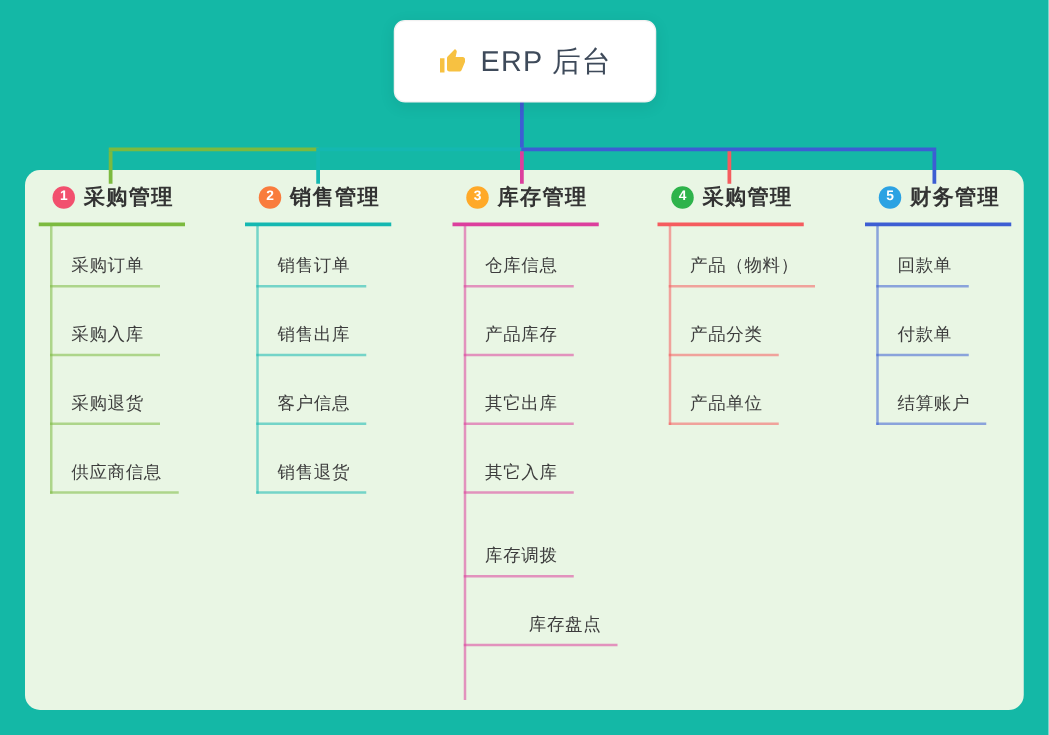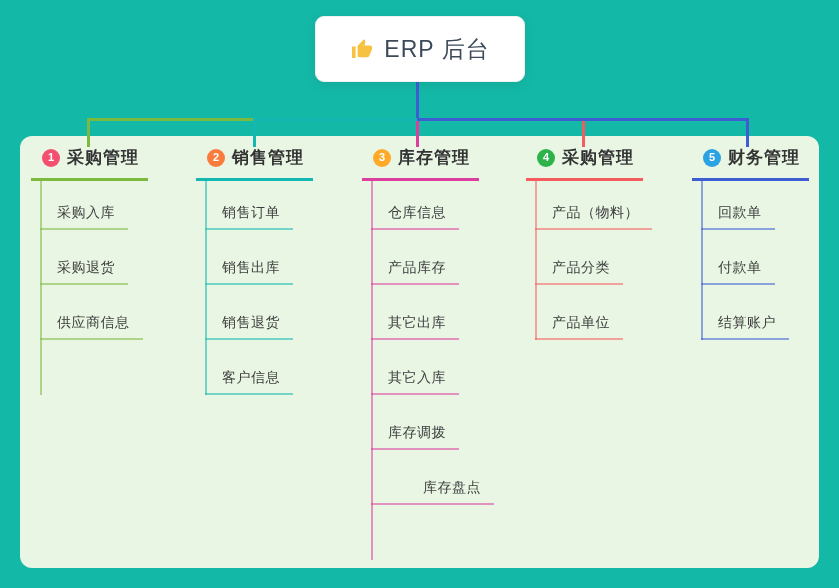--- a/index.html
+++ b/index.html
@@ -59,20 +59,23 @@
   </div>
 
   <div id="branches">
       <div class="branch-header" style="left: 31px; border-bottom-color: rgb(124, 186, 63);">
     <span class="badge" style="background: rgb(242, 80, 110);">1</span>
     <span class="branch-label">采购管理</span>
   </div>
       <div class="trunk" style="left: 40px; top: 180px; height: 215px; background: rgba(124, 186, 63, 0.55);"></div>
       <div class="children" style="left: 40px;">
         <div class="child-row" style="border-bottom-color: rgba(124, 186, 63, 0.55);">
+    <span class="child-label">采购订单</span>
+  </div>
+        <div class="child-row" style="border-bottom-color: rgba(124, 186, 63, 0.55);">
     <span class="child-label">采购入库</span>
   </div>
         <div class="child-row" style="border-bottom-color: rgba(124, 186, 63, 0.55);">
     <span class="child-label">采购退货</span>
   </div>
         <div class="child-row" style="border-bottom-color: rgba(124, 186, 63, 0.55);">
     <span class="child-label">供应商信息</span>
   </div>
       </div>
       <div class="branch-header" style="left: 196px; border-bottom-color: rgb(20, 184, 177);">
@@ -81,45 +84,45 @@
   </div>
       <div class="trunk" style="left: 205px; top: 180px; height: 215px; background: rgba(20, 184, 177, 0.55);"></div>
       <div class="children" style="left: 205px;">
         <div class="child-row" style="border-bottom-color: rgba(20, 184, 177, 0.55);">
     <span class="child-label">销售订单</span>
   </div>
         <div class="child-row" style="border-bottom-color: rgba(20, 184, 177, 0.55);">
     <span class="child-label">销售出库</span>
   </div>
         <div class="child-row" style="border-bottom-color: rgba(20, 184, 177, 0.55);">
-    <span class="child-label">销售退货</span>
+    <span class="child-label">客户信息</span>
   </div>
         <div class="child-row" style="border-bottom-color: rgba(20, 184, 177, 0.55);">
-    <span class="child-label">客户信息</span>
+    <span class="child-label">销售退货</span>
   </div>
       </div>
       <div class="branch-header" style="left: 362px; border-bottom-color: rgb(220, 63, 157);">
     <span class="badge" style="background: rgb(255, 169, 40);">3</span>
     <span class="branch-label">库存管理</span>
   </div>
       <div class="trunk" style="left: 371px; top: 180px; height: 380px; background: rgba(220, 63, 157, 0.55);"></div>
       <div class="children" style="left: 371px;">
         <div class="child-row" style="border-bottom-color: rgba(220, 63, 157, 0.55);">
     <span class="child-label">仓库信息</span>
   </div>
         <div class="child-row" style="border-bottom-color: rgba(220, 63, 157, 0.55);">
     <span class="child-label">产品库存</span>
   </div>
         <div class="child-row" style="border-bottom-color: rgba(220, 63, 157, 0.55);">
     <span class="child-label">其它出库</span>
   </div>
         <div class="child-row" style="border-bottom-color: rgba(220, 63, 157, 0.55);">
     <span class="child-label">其它入库</span>
   </div>
-        <div class="child-row" style="border-bottom-color: rgba(220, 63, 157, 0.55);">
+        <div class="child-row" style="border-bottom-color: rgba(220, 63, 157, 0.55); margin-top: 12px;">
     <span class="child-label">库存调拨</span>
   </div>
         <div class="child-row" style="border-bottom-color: rgba(220, 63, 157, 0.55); padding-left: 35px;">
     <span class="child-label">库存盘点</span>
   </div>
       </div>
       <div class="branch-header" style="left: 526px; border-bottom-color: rgb(245, 92, 94);">
     <span class="badge" style="background: rgb(46, 179, 75);">4</span>
     <span class="branch-label">采购管理</span>
   </div>

